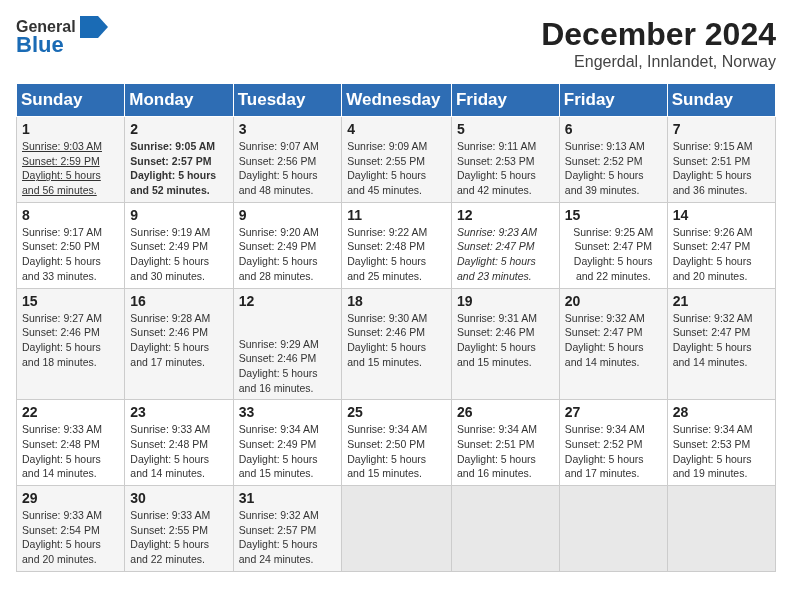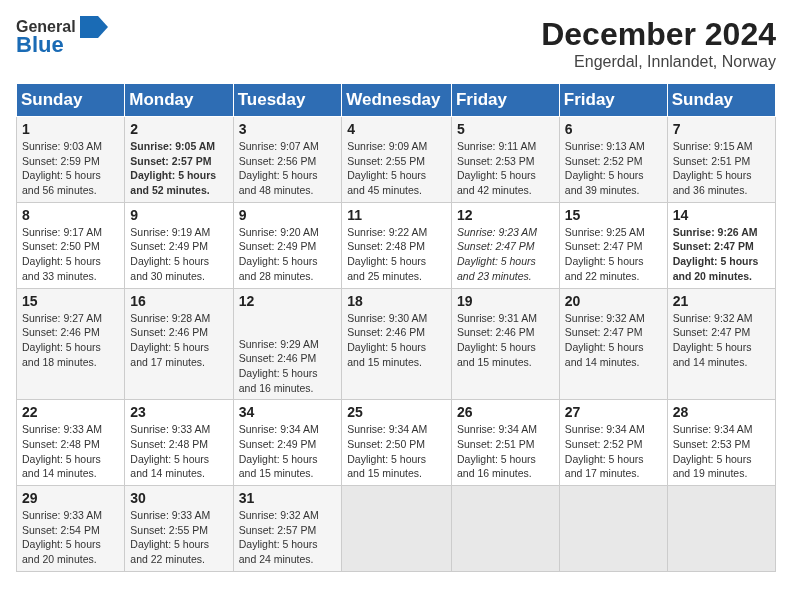--- a/index.html
+++ b/index.html
@@ -108,21 +108,21 @@
         <th>Wednesday</th>
         <th>Friday</th>
         <th>Friday</th>
         <th>Sunday</th>
       </tr>
   </thead>
   <tbody id="calendar-body">
       <tr>
         <td>
           <span class="day-num">1</span>
-          <div class="day-info" style="white-space: pre-line;">Sunrise: 9:03 AM
+          <div class="day-info" style="white-space: pre-line; text-decoration: underline;">Sunrise: 9:03 AM
 Sunset: 2:59 PM
 Daylight: 5 hours
 and 56 minutes.</div>
         </td>
         <td>
           <span class="day-num">2</span>
           <div class="day-info" style="white-space: pre-line; font-weight: bold;">Sunrise: 9:05 AM
 Sunset: 2:57 PM
 Daylight: 5 hours
 and 52 minutes.</div>
@@ -194,28 +194,28 @@
         </td>
         <td>
           <span class="day-num">12</span>
           <div class="day-info" style="white-space: pre-line; font-style: italic;">Sunrise: 9:23 AM
 Sunset: 2:47 PM
 Daylight: 5 hours
 and 23 minutes.</div>
         </td>
         <td>
           <span class="day-num">15</span>
-          <div class="day-info" style="white-space: pre-line;">Sunrise: 9:25 AM
+          <div class="day-info" style="white-space: pre-line; text-align: center;">Sunrise: 9:25 AM
 Sunset: 2:47 PM
 Daylight: 5 hours
 and 22 minutes.</div>
         </td>
         <td>
           <span class="day-num">14</span>
-          <div class="day-info" style="white-space: pre-line; font-weight: bold;">Sunrise: 9:26 AM
+          <div class="day-info" style="white-space: pre-line;">Sunrise: 9:26 AM
 Sunset: 2:47 PM
 Daylight: 5 hours
 and 20 minutes.</div>
         </td>
       </tr>
       <tr>
         <td>
           <span class="day-num">15</span>
           <div class="day-info" style="white-space: pre-line;">Sunrise: 9:27 AM
 Sunset: 2:46 PM
@@ -274,21 +274,21 @@
 and 14 minutes.</div>
         </td>
         <td>
           <span class="day-num">23</span>
           <div class="day-info" style="white-space: pre-line;">Sunrise: 9:33 AM
 Sunset: 2:48 PM
 Daylight: 5 hours
 and 14 minutes.</div>
         </td>
         <td>
-          <span class="day-num">34</span>
+          <span class="day-num">33</span>
           <div class="day-info" style="white-space: pre-line;">Sunrise: 9:34 AM
 Sunset: 2:49 PM
 Daylight: 5 hours
 and 15 minutes.</div>
         </td>
         <td>
           <span class="day-num">25</span>
           <div class="day-info" style="white-space: pre-line;">Sunrise: 9:34 AM
 Sunset: 2:50 PM
 Daylight: 5 hours

